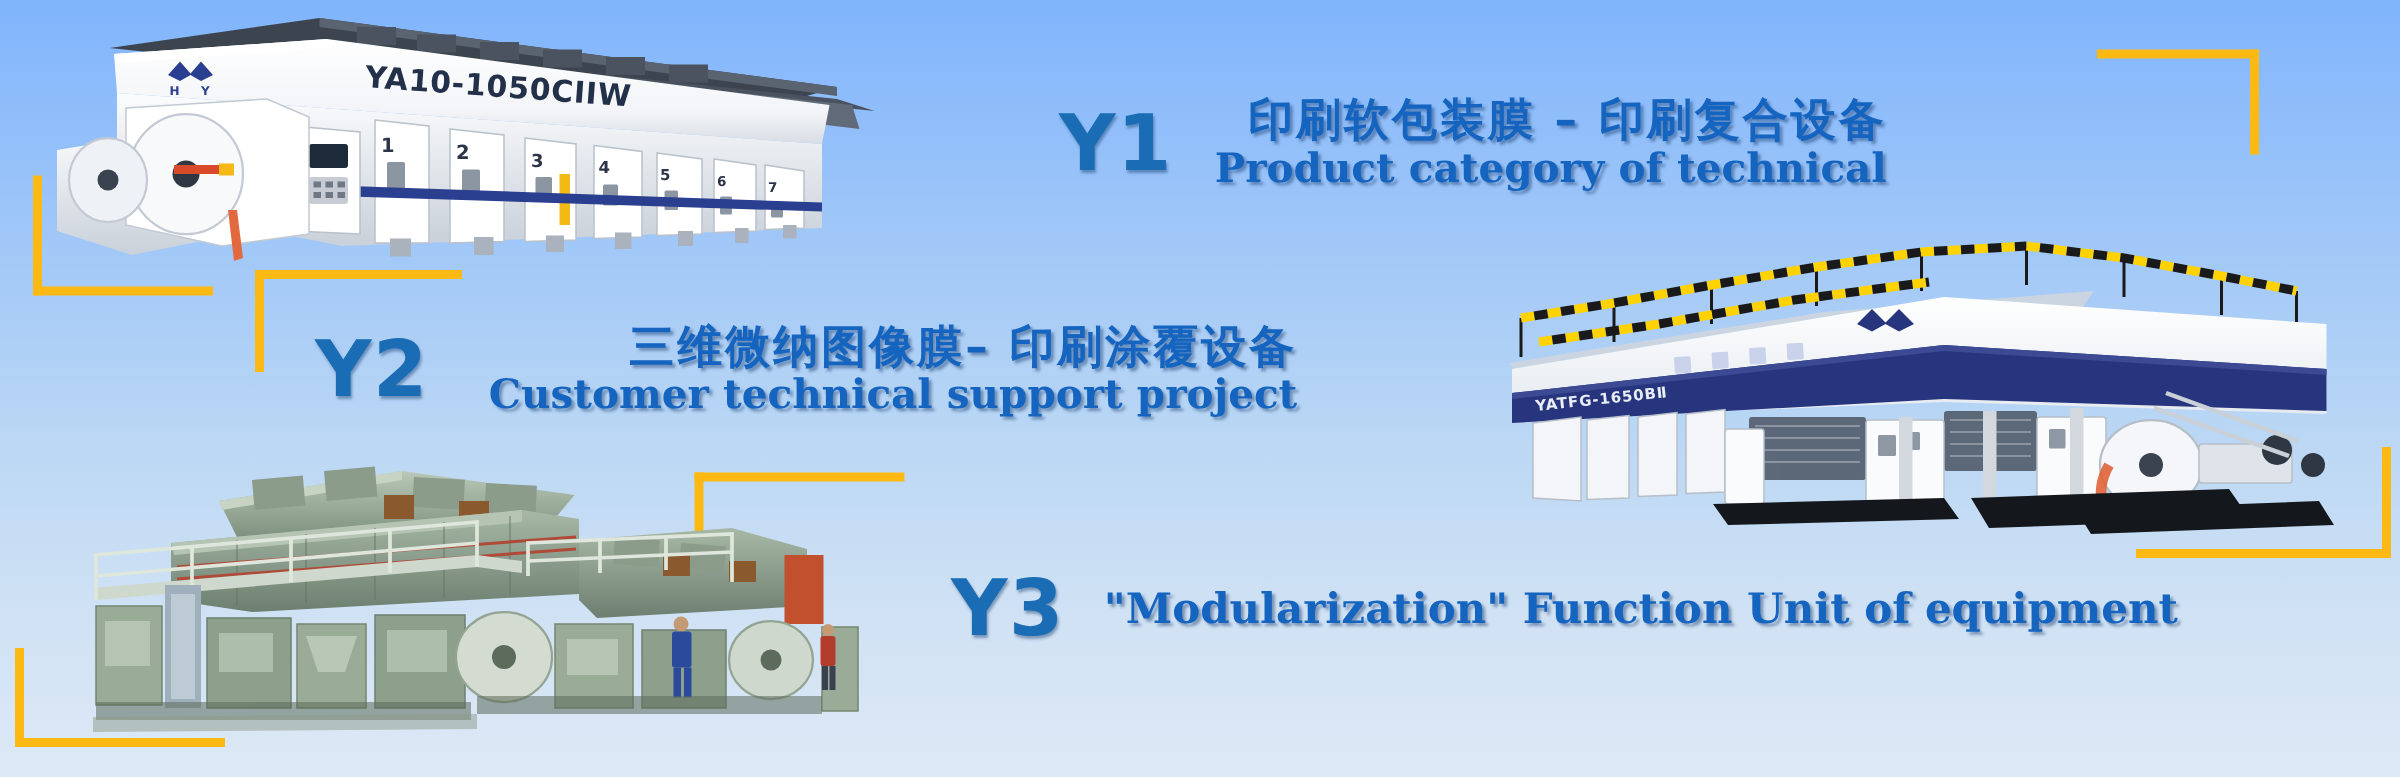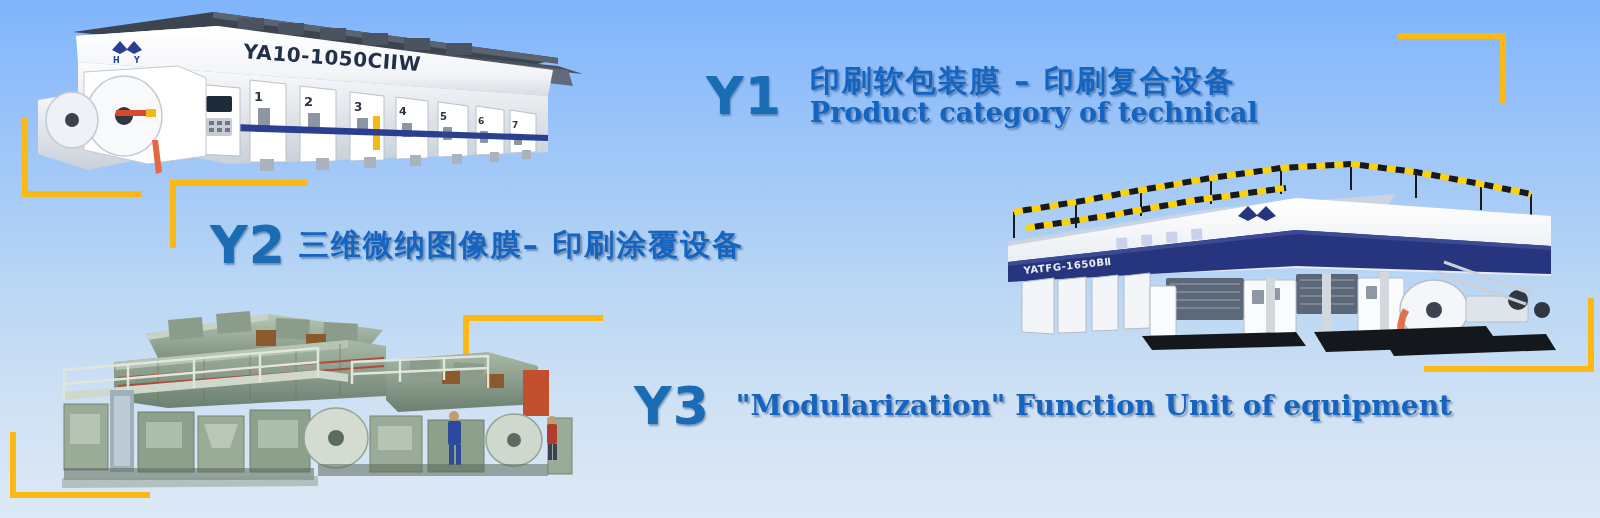--- a/index.html
+++ b/index.html
@@ -46,36 +46,36 @@
 
   
   .machine { position: absolute; }
   .machine svg { display: block; }
 
   #machine-printing-press { left: 28px;  top: 4px; }
   #machine-coating-line   { left: 966px; top: 150px; }
   #machine-base-film-line { left: 18px;  top: 300px; }
 
   
-  .text-group { position: absolute; white-space: nowrap; }
+  .text-group { position: absolute; white-space: nowrap; text-align: right; }
 
   .ycode {
     display: inline-block;
     vertical-align: middle;
     font-family: "DejaVu Sans", sans-serif;
     font-weight: bold;
     font-size: 52px;
     color: #1a6cb4;
     letter-spacing: 1px;
     text-shadow: 1px 2px 2px rgba(18,60,110,0.45);
   }
   .lines {
     display: inline-block;
     vertical-align: middle;
-    margin-left: 13px;
+    margin-left: 40px;
   }
   .cn {
     font-family: "DejaVu Sans", "Liberation Sans", sans-serif;
     font-weight: bold;
     font-size: 30px;
     color: #1565c0;
     letter-spacing: 2px;
     line-height: 1.12;
     text-shadow: 2px 2px 2px rgba(20,55,105,0.45);
   }
@@ -455,20 +455,20 @@
       </g>
       <polygon points="44,178 300,176 300,186 44,188" fill="#8b9a88" opacity="0.5"></polygon>
     </svg>
   </div>
 
   <div class="text-group" id="text-y1">
     <span class="ycode">Y1</span><span class="lines"><div class="cn">印刷软包装膜 – 印刷复合设备</div><div class="en">Product category of technical</div></span>
   </div>
 
   <div class="text-group" id="text-y2">
-    <span class="ycode">Y2</span><span class="lines"><div class="cn">三维微纳图像膜– 印刷涂覆设备</div></span>
+    <span class="ycode">Y2</span><span class="lines"><div class="cn">三维微纳图像膜– 印刷涂覆设备</div><div class="en">Customer technical support project</div></span>
   </div>
 
   <div class="text-group" id="text-y3">
     <span class="ycode">Y3</span><span class="lines"><div class="en">"Modularization" Function Unit of equipment</div></span>
   </div>
 
 </div>
 
 </body></html>

